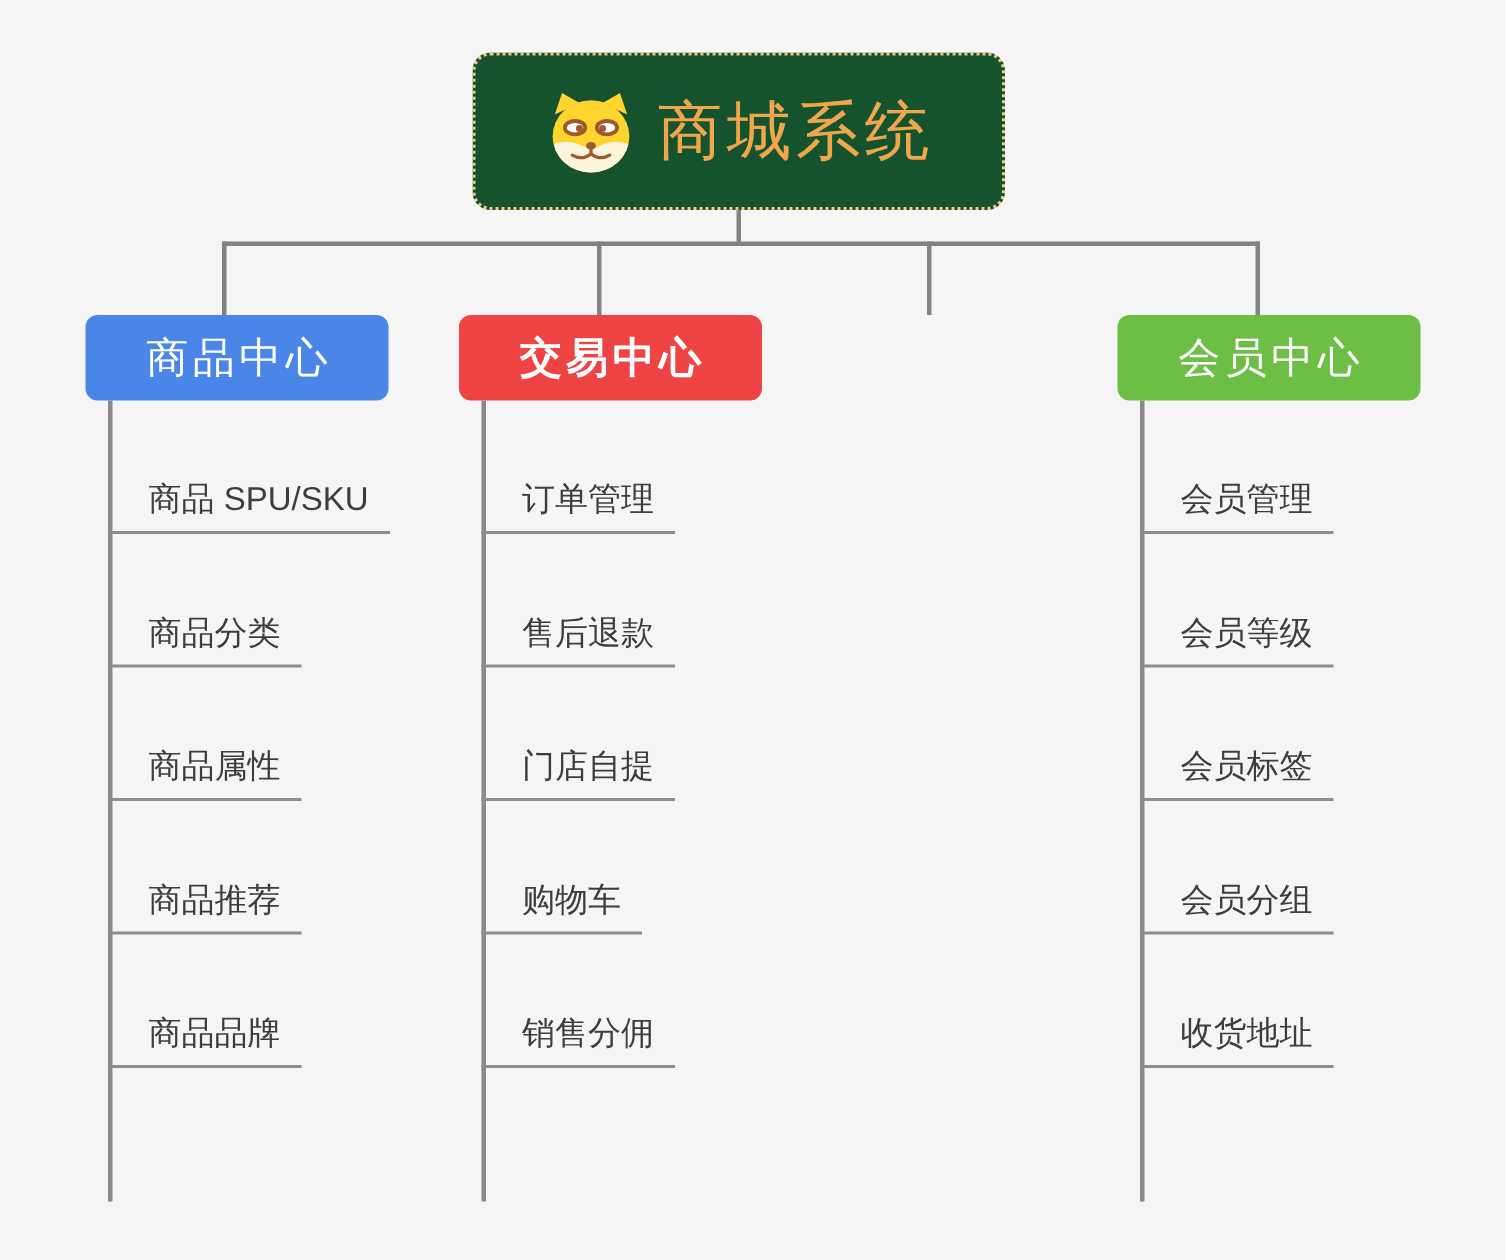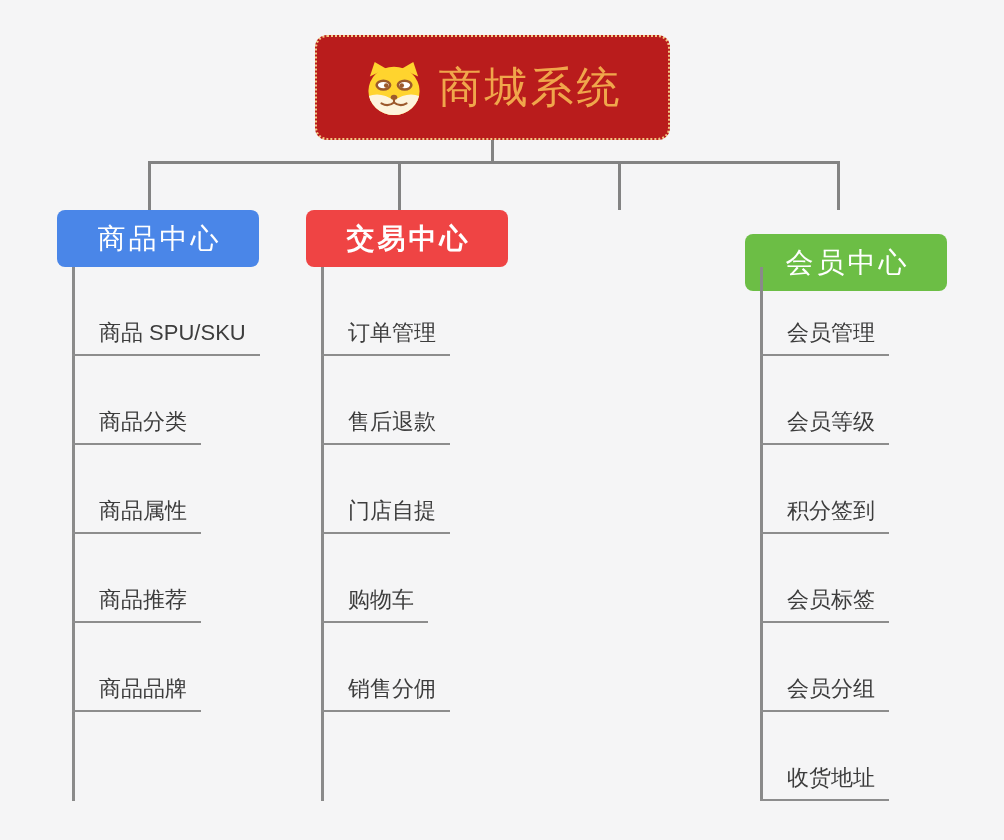--- a/index.html
+++ b/index.html
@@ -6,21 +6,21 @@
   body{
     width:1004px;height:840px;overflow:hidden;
     font-family:"Liberation Sans","DejaVu Sans",sans-serif;
     background:#f5f5f6;
   }
   .canvas{position:relative;width:1004px;height:840px;background:#f5f5f6;}
 
   
   .root-node{
     position:absolute;left:315px;top:35px;width:355px;height:105px;
-    box-sizing:border-box;background:#b91c1c;
+    box-sizing:border-box;background:#14532d;
     border:2px dotted #f4c983;border-radius:12px;
     display:flex;align-items:center;justify-content:center;gap:14px;
   }
   .root-title{
     font-size:43px;color:#f0a64b;letter-spacing:3px;white-space:nowrap;
   }
 
   
   .conn{position:absolute;background:#838383;}
   .root-stem{left:491px;top:138px;width:3px;height:26px;}
@@ -126,33 +126,30 @@
           <span class="leaf-label">购物车</span>
         </div>
       <div class="leaf">
           <span class="leaf-label">销售分佣</span>
         </div>
     </div>
   </div>
 
 
   <div class="branch b3">
-    <div class="branch-header" style="background: rgb(108, 190, 69); margin-top: 24px;">
+    <div class="branch-header" style="background: rgb(108, 190, 69);">
       <span>会员中心</span>
     </div>
     <div class="trunk"></div>
     <div class="leaves">
       <div class="leaf">
           <span class="leaf-label">会员管理</span>
         </div>
       <div class="leaf">
           <span class="leaf-label">会员等级</span>
-        </div>
-      <div class="leaf">
-          <span class="leaf-label">积分签到</span>
         </div>
       <div class="leaf">
           <span class="leaf-label">会员标签</span>
         </div>
       <div class="leaf">
           <span class="leaf-label">会员分组</span>
         </div>
       <div class="leaf">
           <span class="leaf-label">收货地址</span>
         </div>

